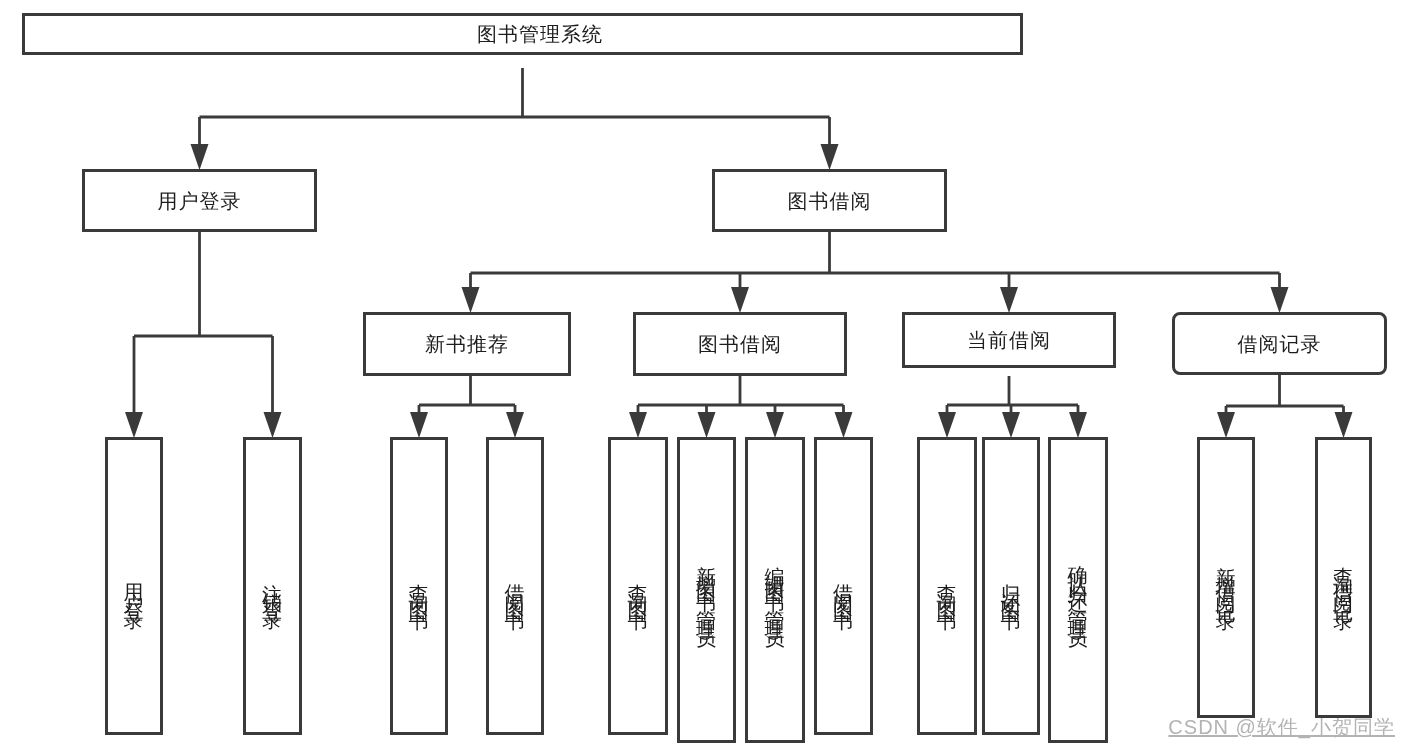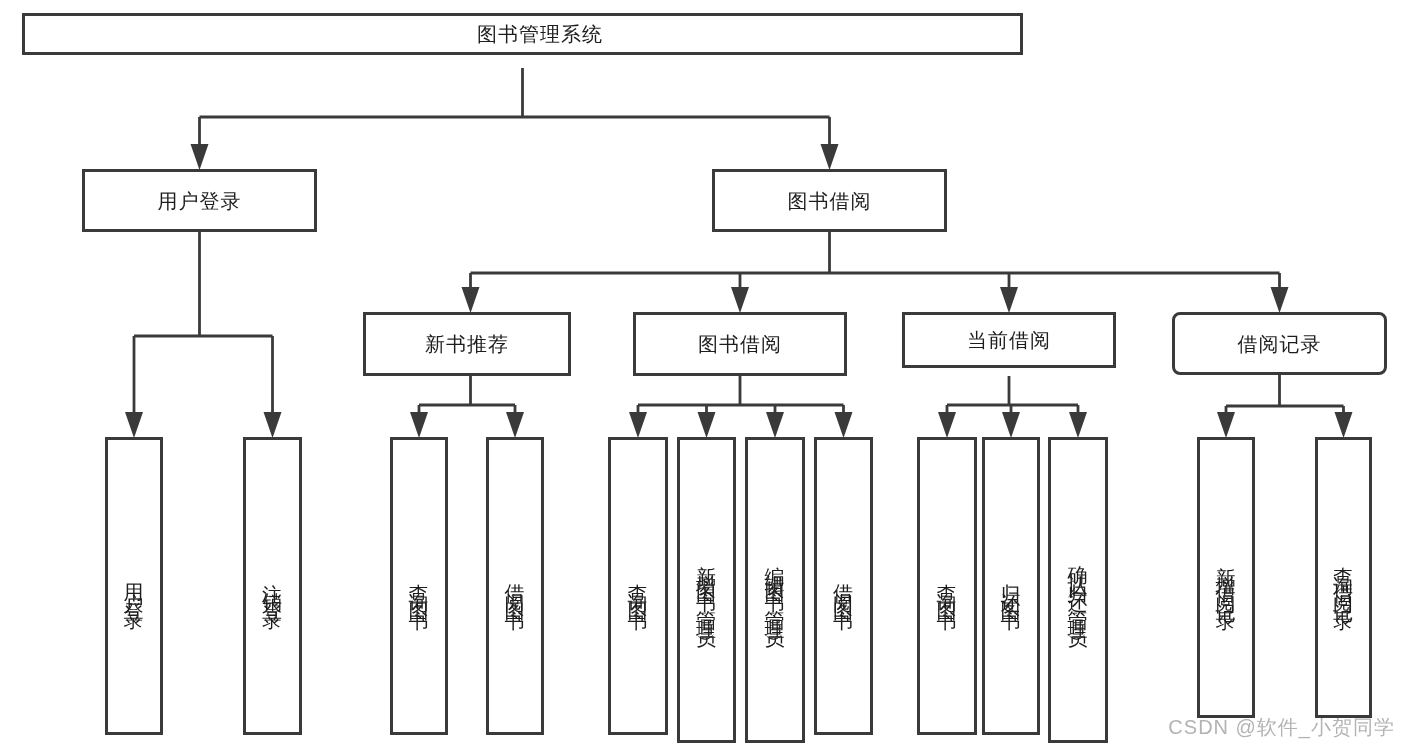--- a/index.html
+++ b/index.html
@@ -46,20 +46,21 @@
     line-height: 1;
   }
   #watermark {
     position: absolute;
     right: 10px;
     bottom: 6px;
     font-size: 20px;
     color: var(--wm, #b3b3b3);
     letter-spacing: 1px;
     white-space: nowrap;
+    text-decoration: underline;
   }
 </style>
 </head>
 <body>
 
 <div id="stage">
     <svg id="wires" viewBox="0 0 1405 747">
       <line x1="522.5" y1="68" x2="522.5" y2="117" stroke="#3a3a3a" stroke-width="2.8"></line>
       <line x1="199.5" y1="117" x2="829.5" y2="117" stroke="#3a3a3a" stroke-width="2.8"></line>
       <line x1="199.5" y1="117" x2="199.5" y2="145" stroke="#3a3a3a" stroke-width="2.8"></line>

